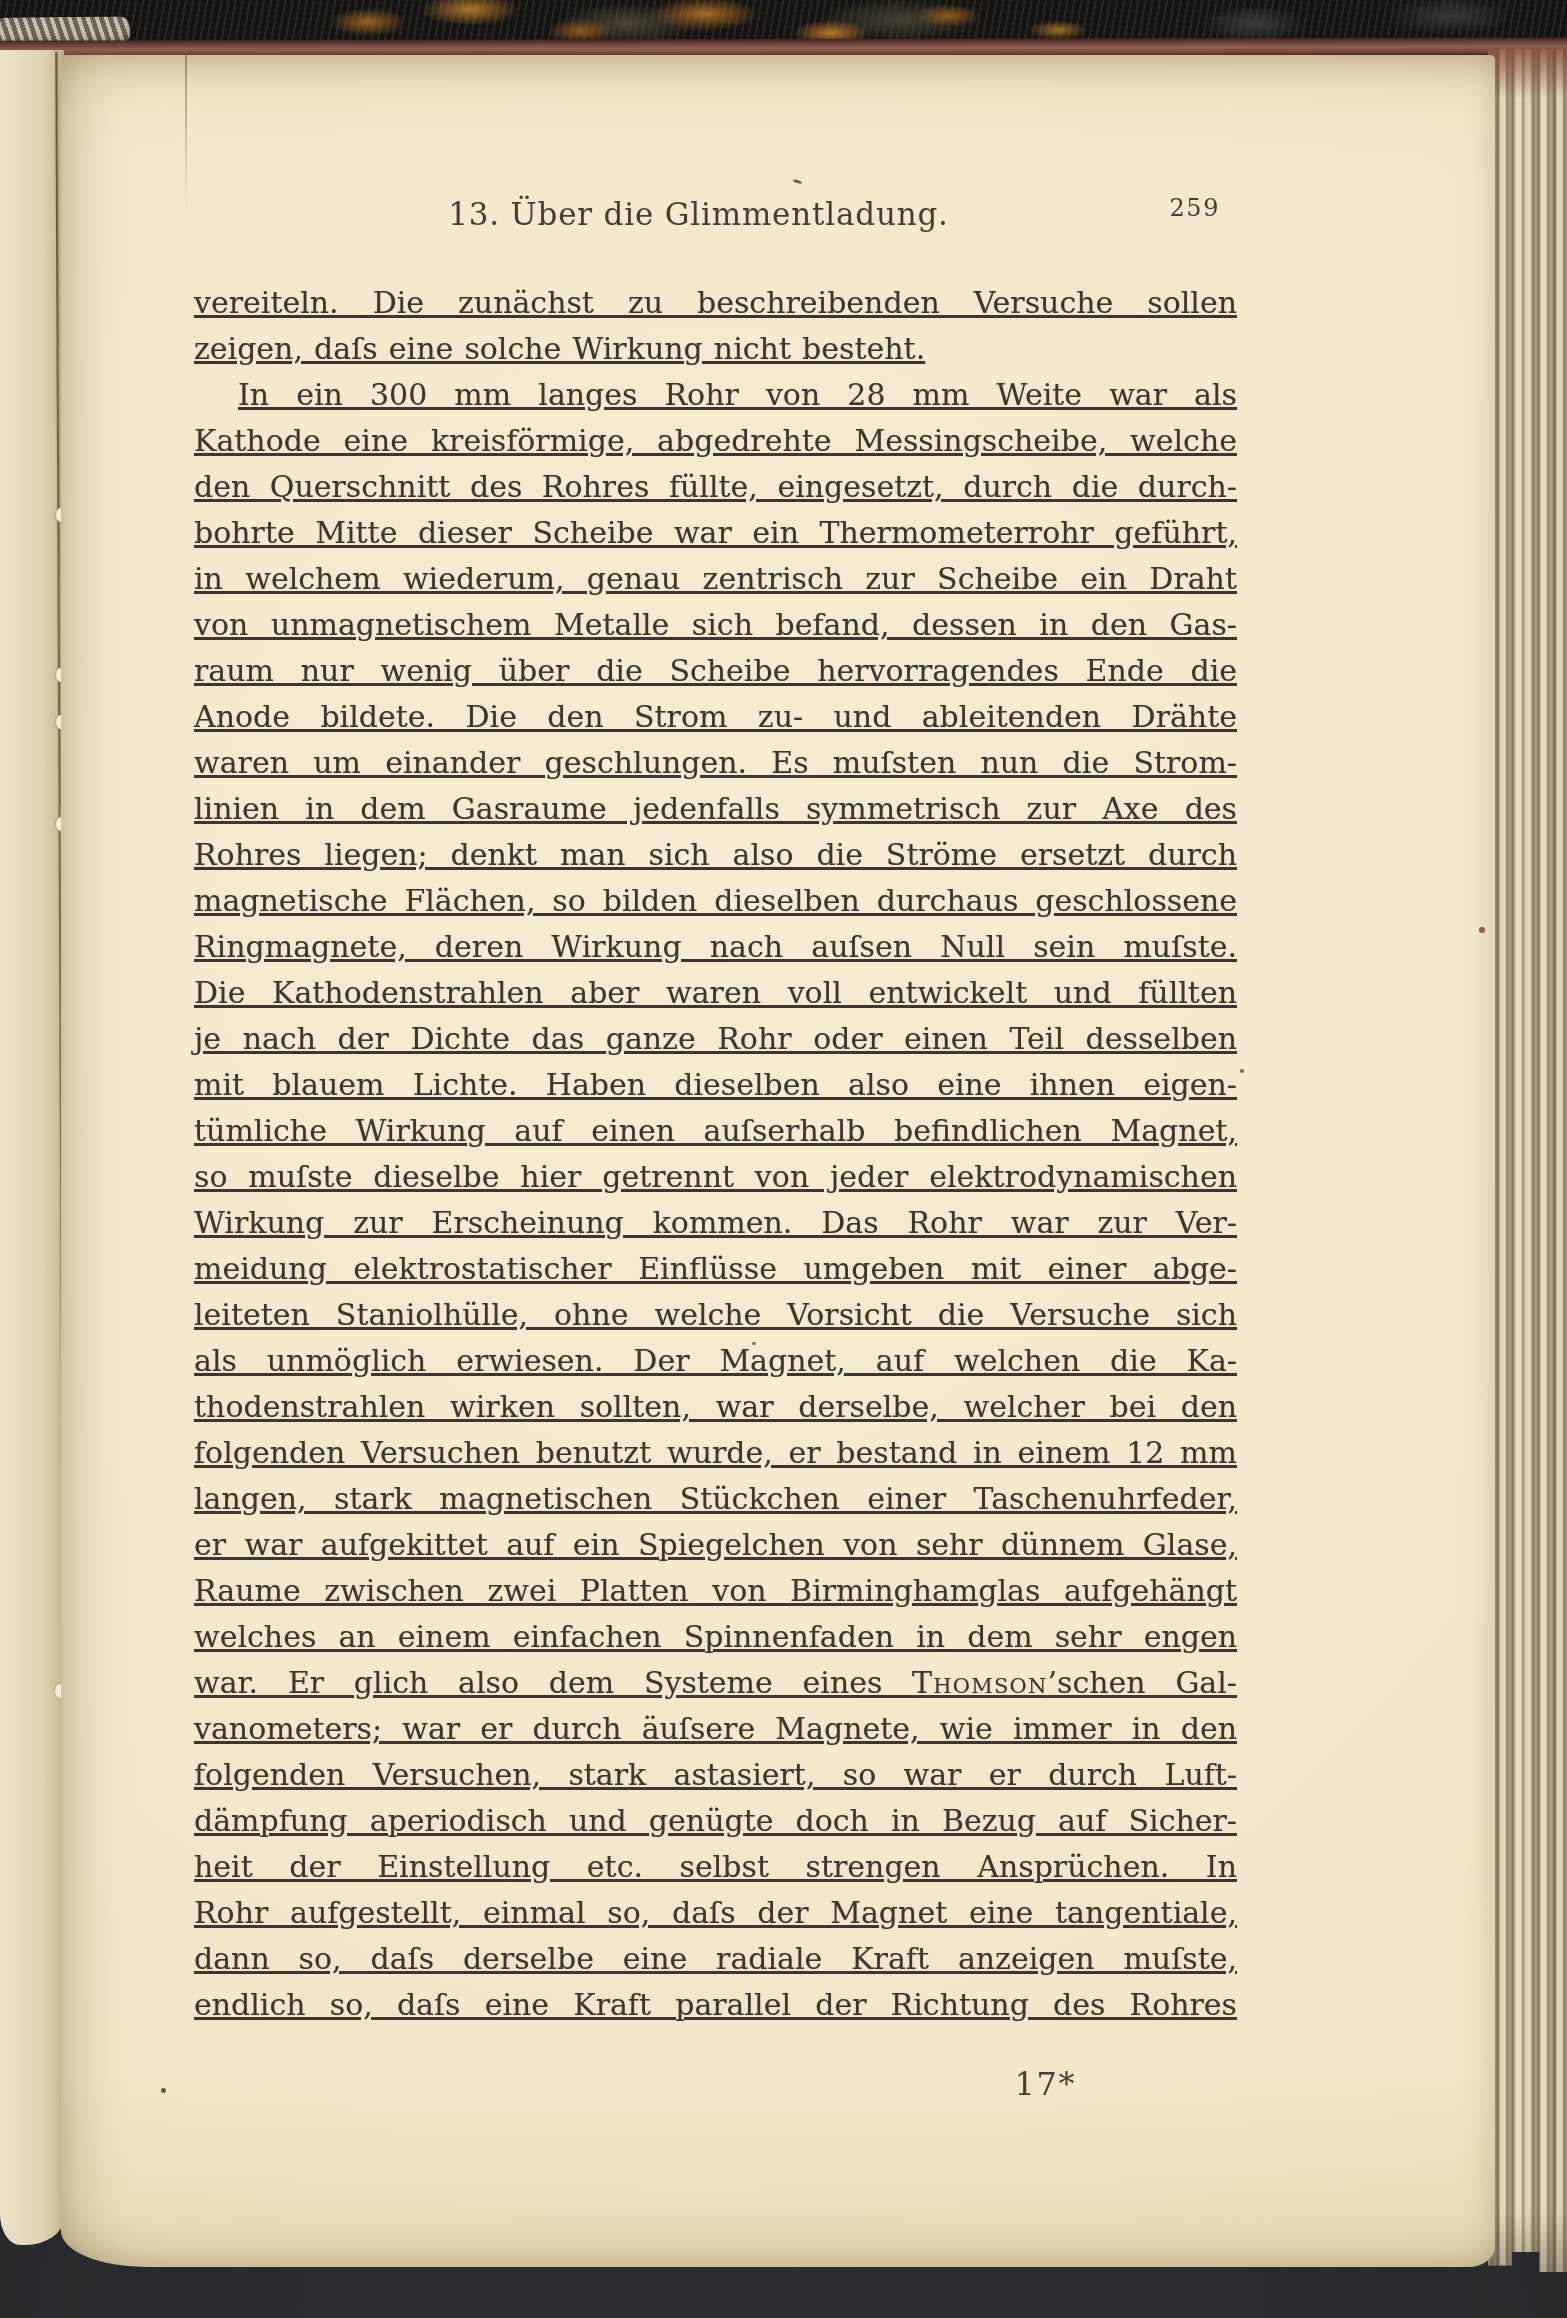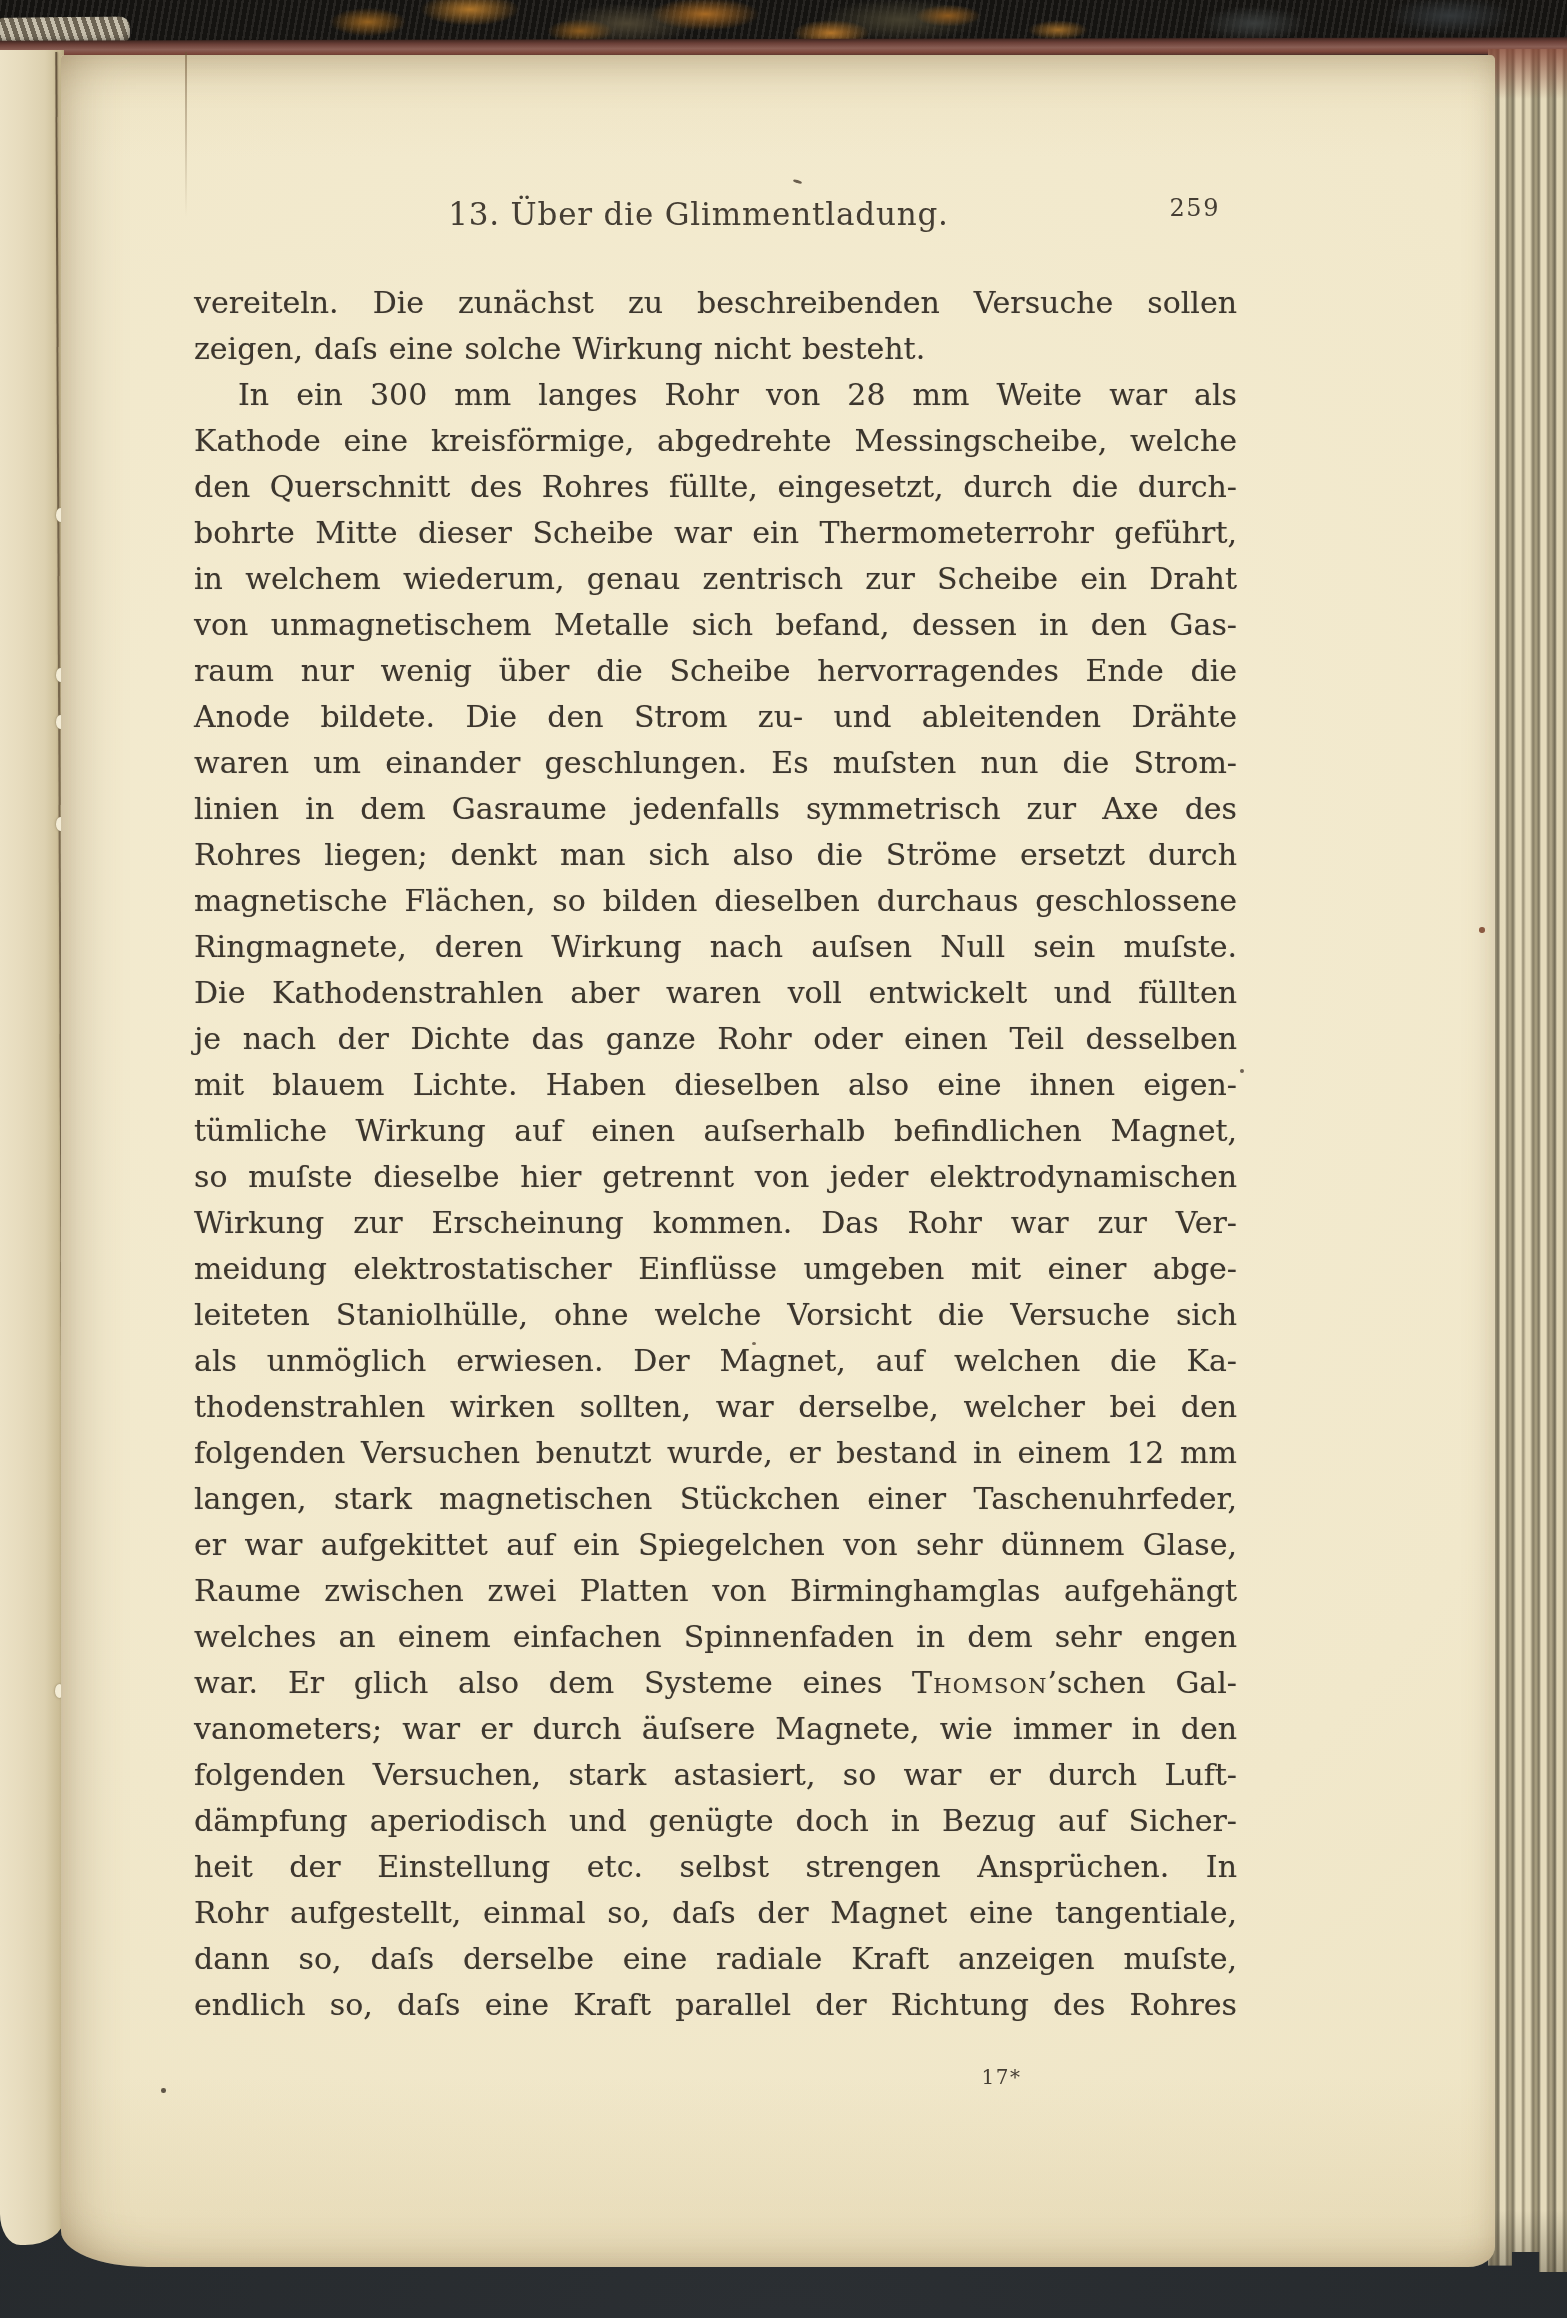--- a/index.html
+++ b/index.html
@@ -69,28 +69,28 @@
       inset 0 38px 43px -30px rgba(118,92,56,0.32),
       inset 0 -34px 43px -30px rgba(128,102,66,0.3);}
 
   .pagehead{position:absolute;left:116px;top:141px;width:1043px;height:47px;
     color:#453e34;font-size:31px;letter-spacing:0.8px;}
   .pagehead .title{position:absolute;left:0;width:100%;text-align:center;}
   .pagehead .pageno{position:absolute;right:0;top:-1.6px;font-size:24px;letter-spacing:1.6px;}
 
   .textblock{position:absolute;left:133px;top:225px;width:1043px;color:#3c362e;
     font-size:30px;line-height:46px;word-spacing:1.6px;
-    text-shadow:0 0 0.8px rgba(64,54,42,0.35);}
+    text-shadow:0 0 0.8px rgba(64,54,42,0.35);text-decoration:underline;}
   .line{text-align:justify;text-align-last:justify;text-justify:inter-word;white-space:normal;}
   .line.noj{text-align:left;text-align-last:left;}
   .line.indent{text-indent:44px;}
   .sc{font-variant:small-caps;letter-spacing:1.2px;}
 
-  .sigmark{position:absolute;left:866px;top:2010px;width:149px;text-align:center;
-    color:#453e34;font-size:20px;letter-spacing:1.6px;}
+  .sigmark{position:absolute;left:866px;top:2010px;width:149px;text-align:right;
+    color:#453e34;font-size:32px;letter-spacing:1.6px;}
 
   .speck{position:absolute;border-radius:50%;}
 </style>
 </head>
 <body>
 
 <div class="photo">
 
   <div class="cover"></div>
   <div class="headband"></div>

